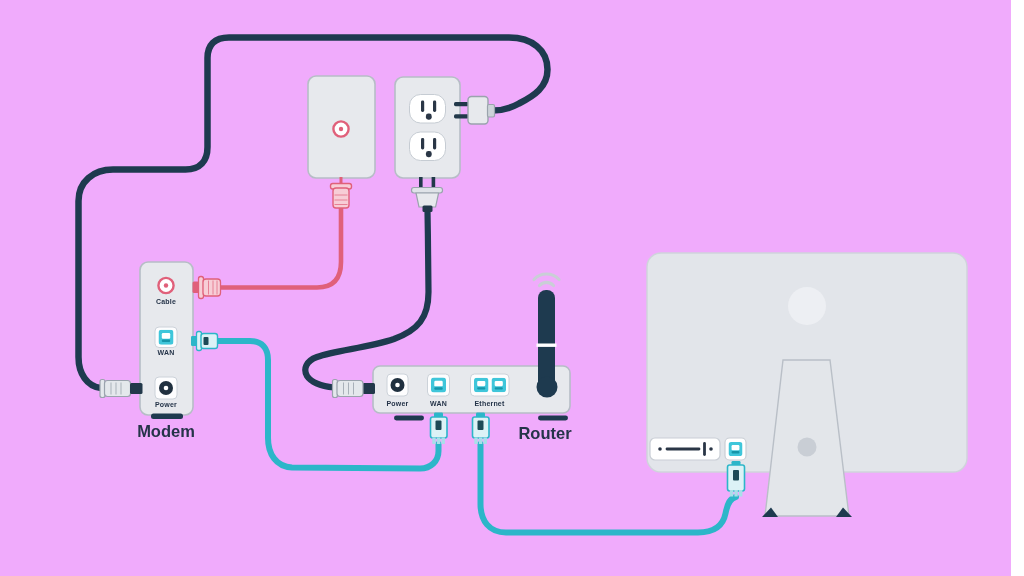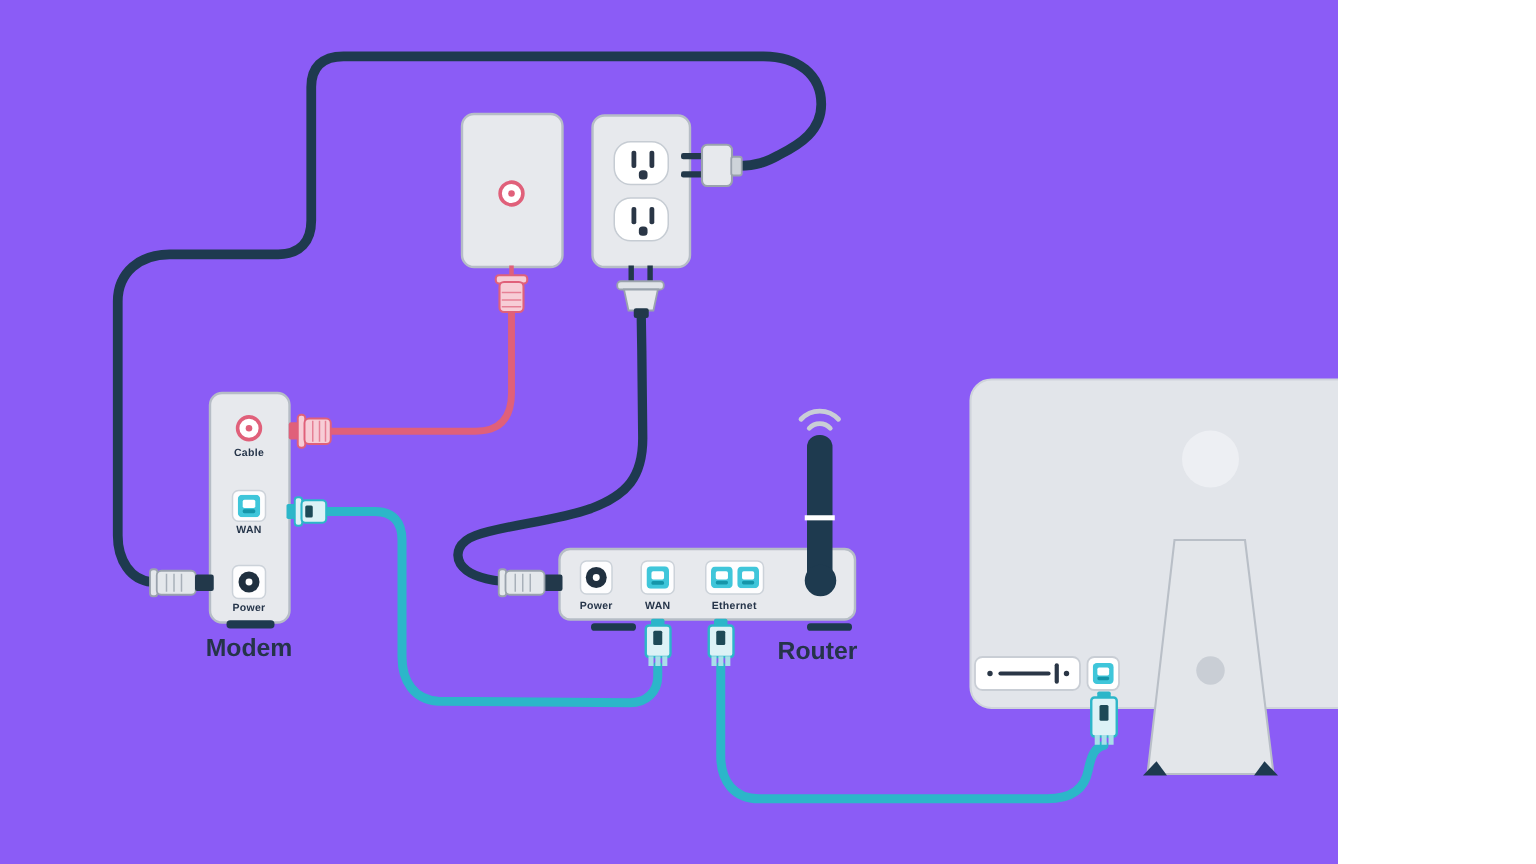--- a/index.html
+++ b/index.html
@@ -1,19 +1,19 @@
 <!DOCTYPE html>
 <html><head>
 <meta charset="utf-8">
 <style>
   html,body{margin:0;padding:0;background:#ffffff;}
   .stage{
     position:relative;
-    width:892px;height:576px;
-    background:#8b5cf6;
+    width:1011px;height:576px;
+    background:#f0abfc;
     font-family:"Liberation Sans", sans-serif;
     overflow:hidden;
   }
   .stage svg{position:absolute;left:0;top:0;}
   text{font-family:"Liberation Sans", sans-serif;}
   .lbl-port{font-size:7px;font-weight:bold;fill:#253449;letter-spacing:.2px;}
   .lbl-device{font-size:16.5px;font-weight:bold;fill:#253449;}
 </style>
 </head>
 <body>

